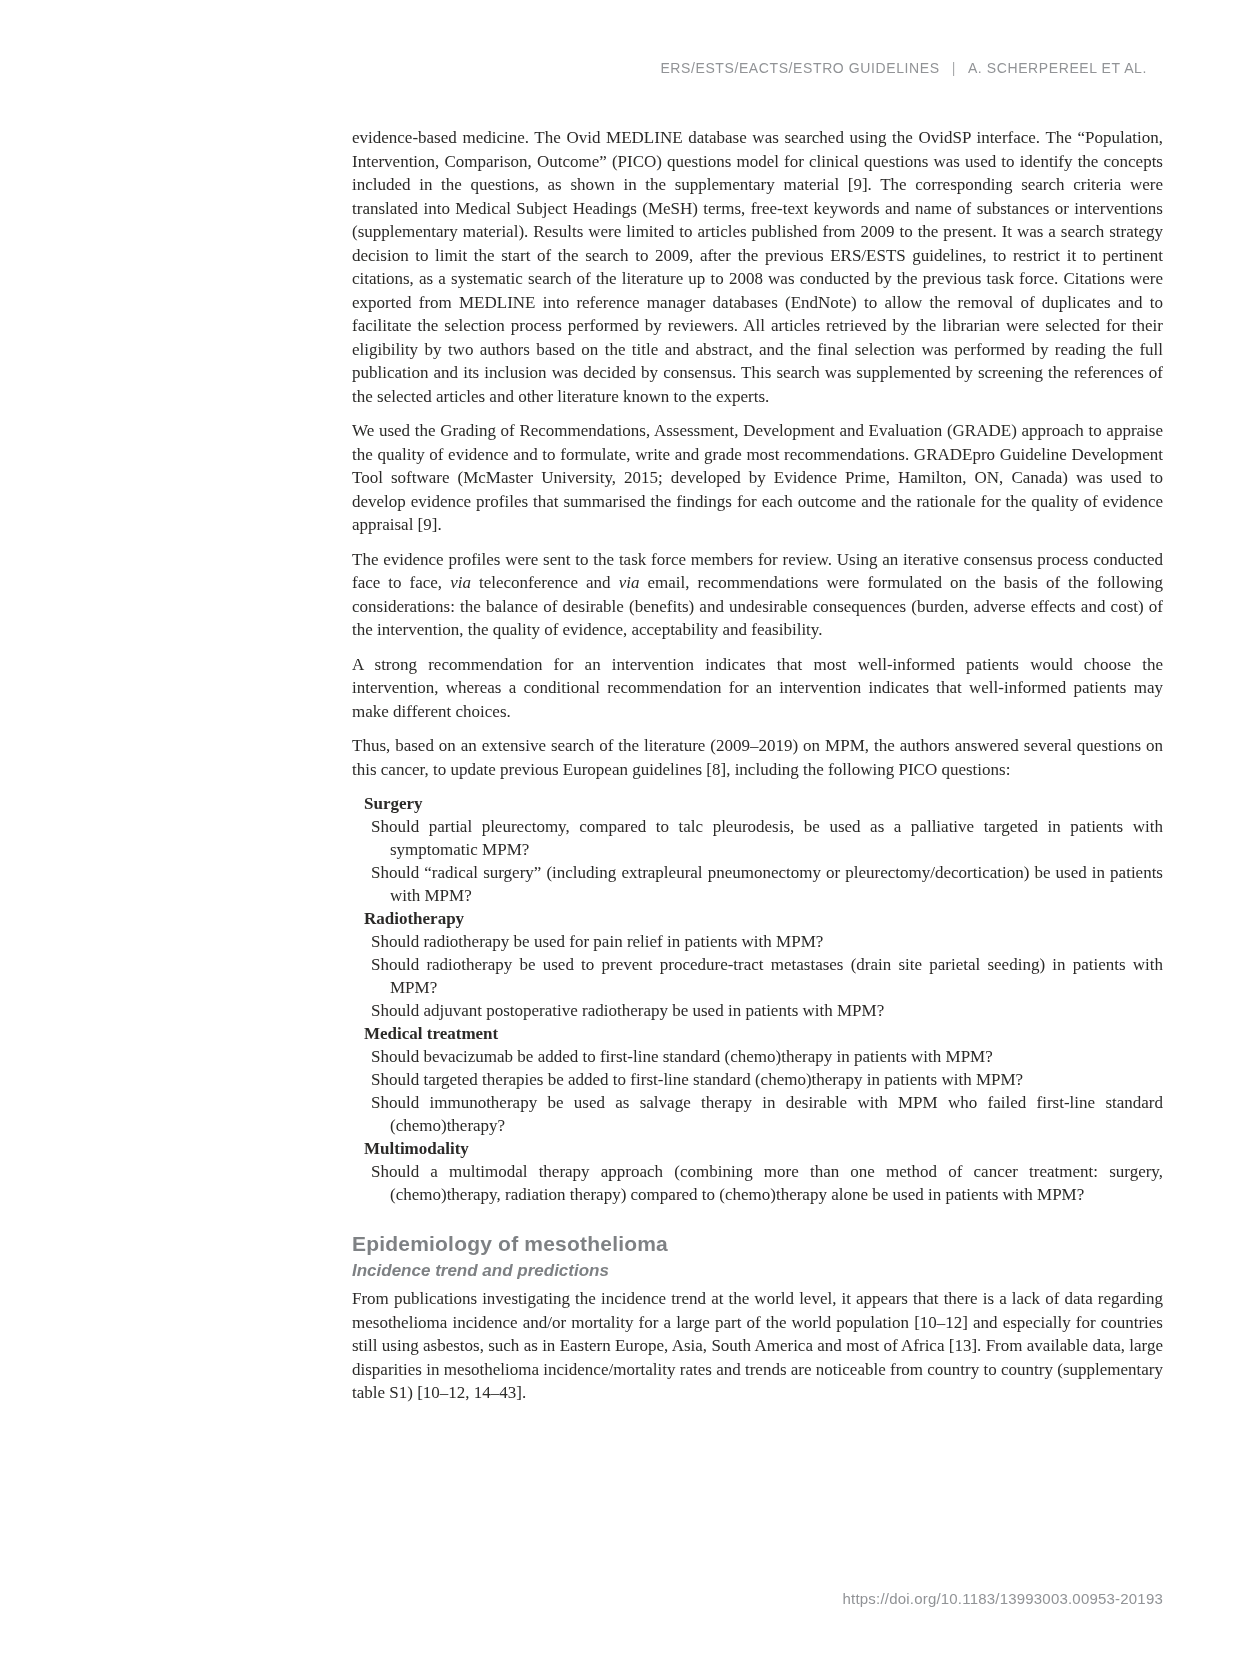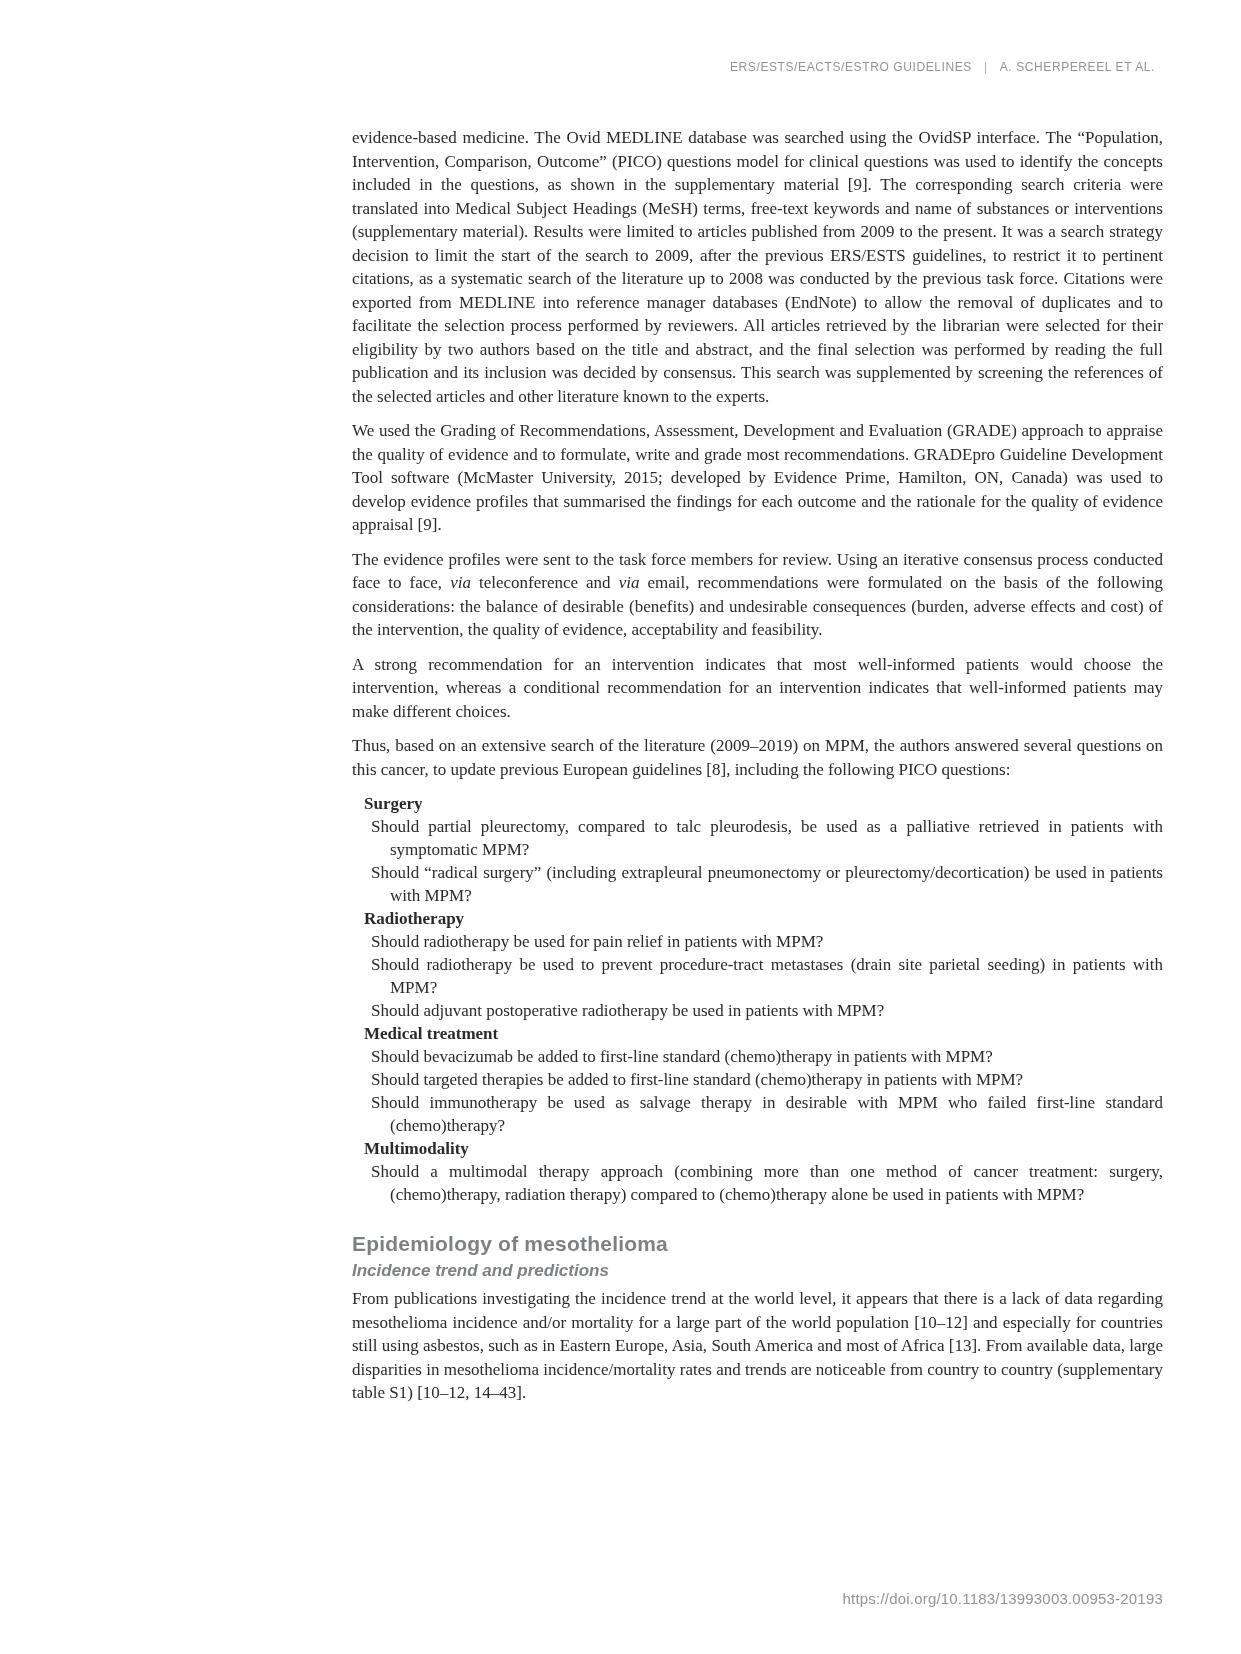--- a/index.html
+++ b/index.html
@@ -8,24 +8,24 @@
     width: 1241px;
     height: 1654px;
     background: #ffffff;
     overflow: hidden;
   }
   
   .running-head {
     position: absolute;
     top: 60px;
     left: 352px;
-    right: 86px;
+    right: 94px;
     text-align: right;
     font-family: "Liberation Sans", sans-serif;
-    font-size: 12px;
+    font-size: 14px;
     font-weight: 400;
     letter-spacing: 0.6px;
     color: #919396;
     white-space: nowrap;
   }
   .running-head .divider { margin: 0 12px; color: #a9abad; }
 
   
   .article-body {
     position: absolute;
@@ -111,21 +111,21 @@
     <p class="bodypara">We used the Grading of Recommendations, Assessment, Development and Evaluation (GRADE) approach to appraise the quality of evidence and to formulate, write and grade most recommendations. GRADEpro Guideline Development Tool software (McMaster University, 2015; developed by Evidence Prime, Hamilton, ON, Canada) was used to develop evidence profiles that summarised the findings for each outcome and the rationale for the quality of evidence appraisal [9].</p>
 
     <p class="bodypara"><span>The evidence profiles were sent to the task force members for review. Using an iterative consensus process conducted face to face, </span><em>via</em><span> teleconference and </span><em>via</em><span> email, recommendations were formulated on the basis of the following considerations: the balance of desirable (benefits) and undesirable consequences (burden, adverse effects and cost) of the intervention, the quality of evidence, acceptability and feasibility.</span></p>
 
     <p class="bodypara">A strong recommendation for an intervention indicates that most well-informed patients would choose the intervention, whereas a conditional recommendation for an intervention indicates that well-informed patients may make different choices.</p>
 
     <p class="bodypara">Thus, based on an extensive search of the literature (2009–2019) on MPM, the authors answered several questions on this cancer, to update previous European guidelines [8], including the following PICO questions:</p>
 
     <div class="pico">
       <div class="pico-heading">Surgery</div>
-      <div class="pico-item">Should partial pleurectomy, compared to talc pleurodesis, be used as a palliative retrieved in patients with symptomatic MPM?</div>
+      <div class="pico-item">Should partial pleurectomy, compared to talc pleurodesis, be used as a palliative targeted in patients with symptomatic MPM?</div>
       <div class="pico-item">Should “radical surgery” (including extrapleural pneumonectomy or pleurectomy/decortication) be used in patients with MPM?</div>
 
       <div class="pico-heading">Radiotherapy</div>
       <div class="pico-item">Should radiotherapy be used for pain relief in patients with MPM?</div>
       <div class="pico-item">Should radiotherapy be used to prevent procedure-tract metastases (drain site parietal seeding) in patients with MPM?</div>
       <div class="pico-item">Should adjuvant postoperative radiotherapy be used in patients with MPM?</div>
 
       <div class="pico-heading">Medical treatment</div>
       <div class="pico-item">Should bevacizumab be added to first-line standard (chemo)therapy in patients with MPM?</div>
       <div class="pico-item">Should targeted therapies be added to first-line standard (chemo)therapy in patients with MPM?</div>

